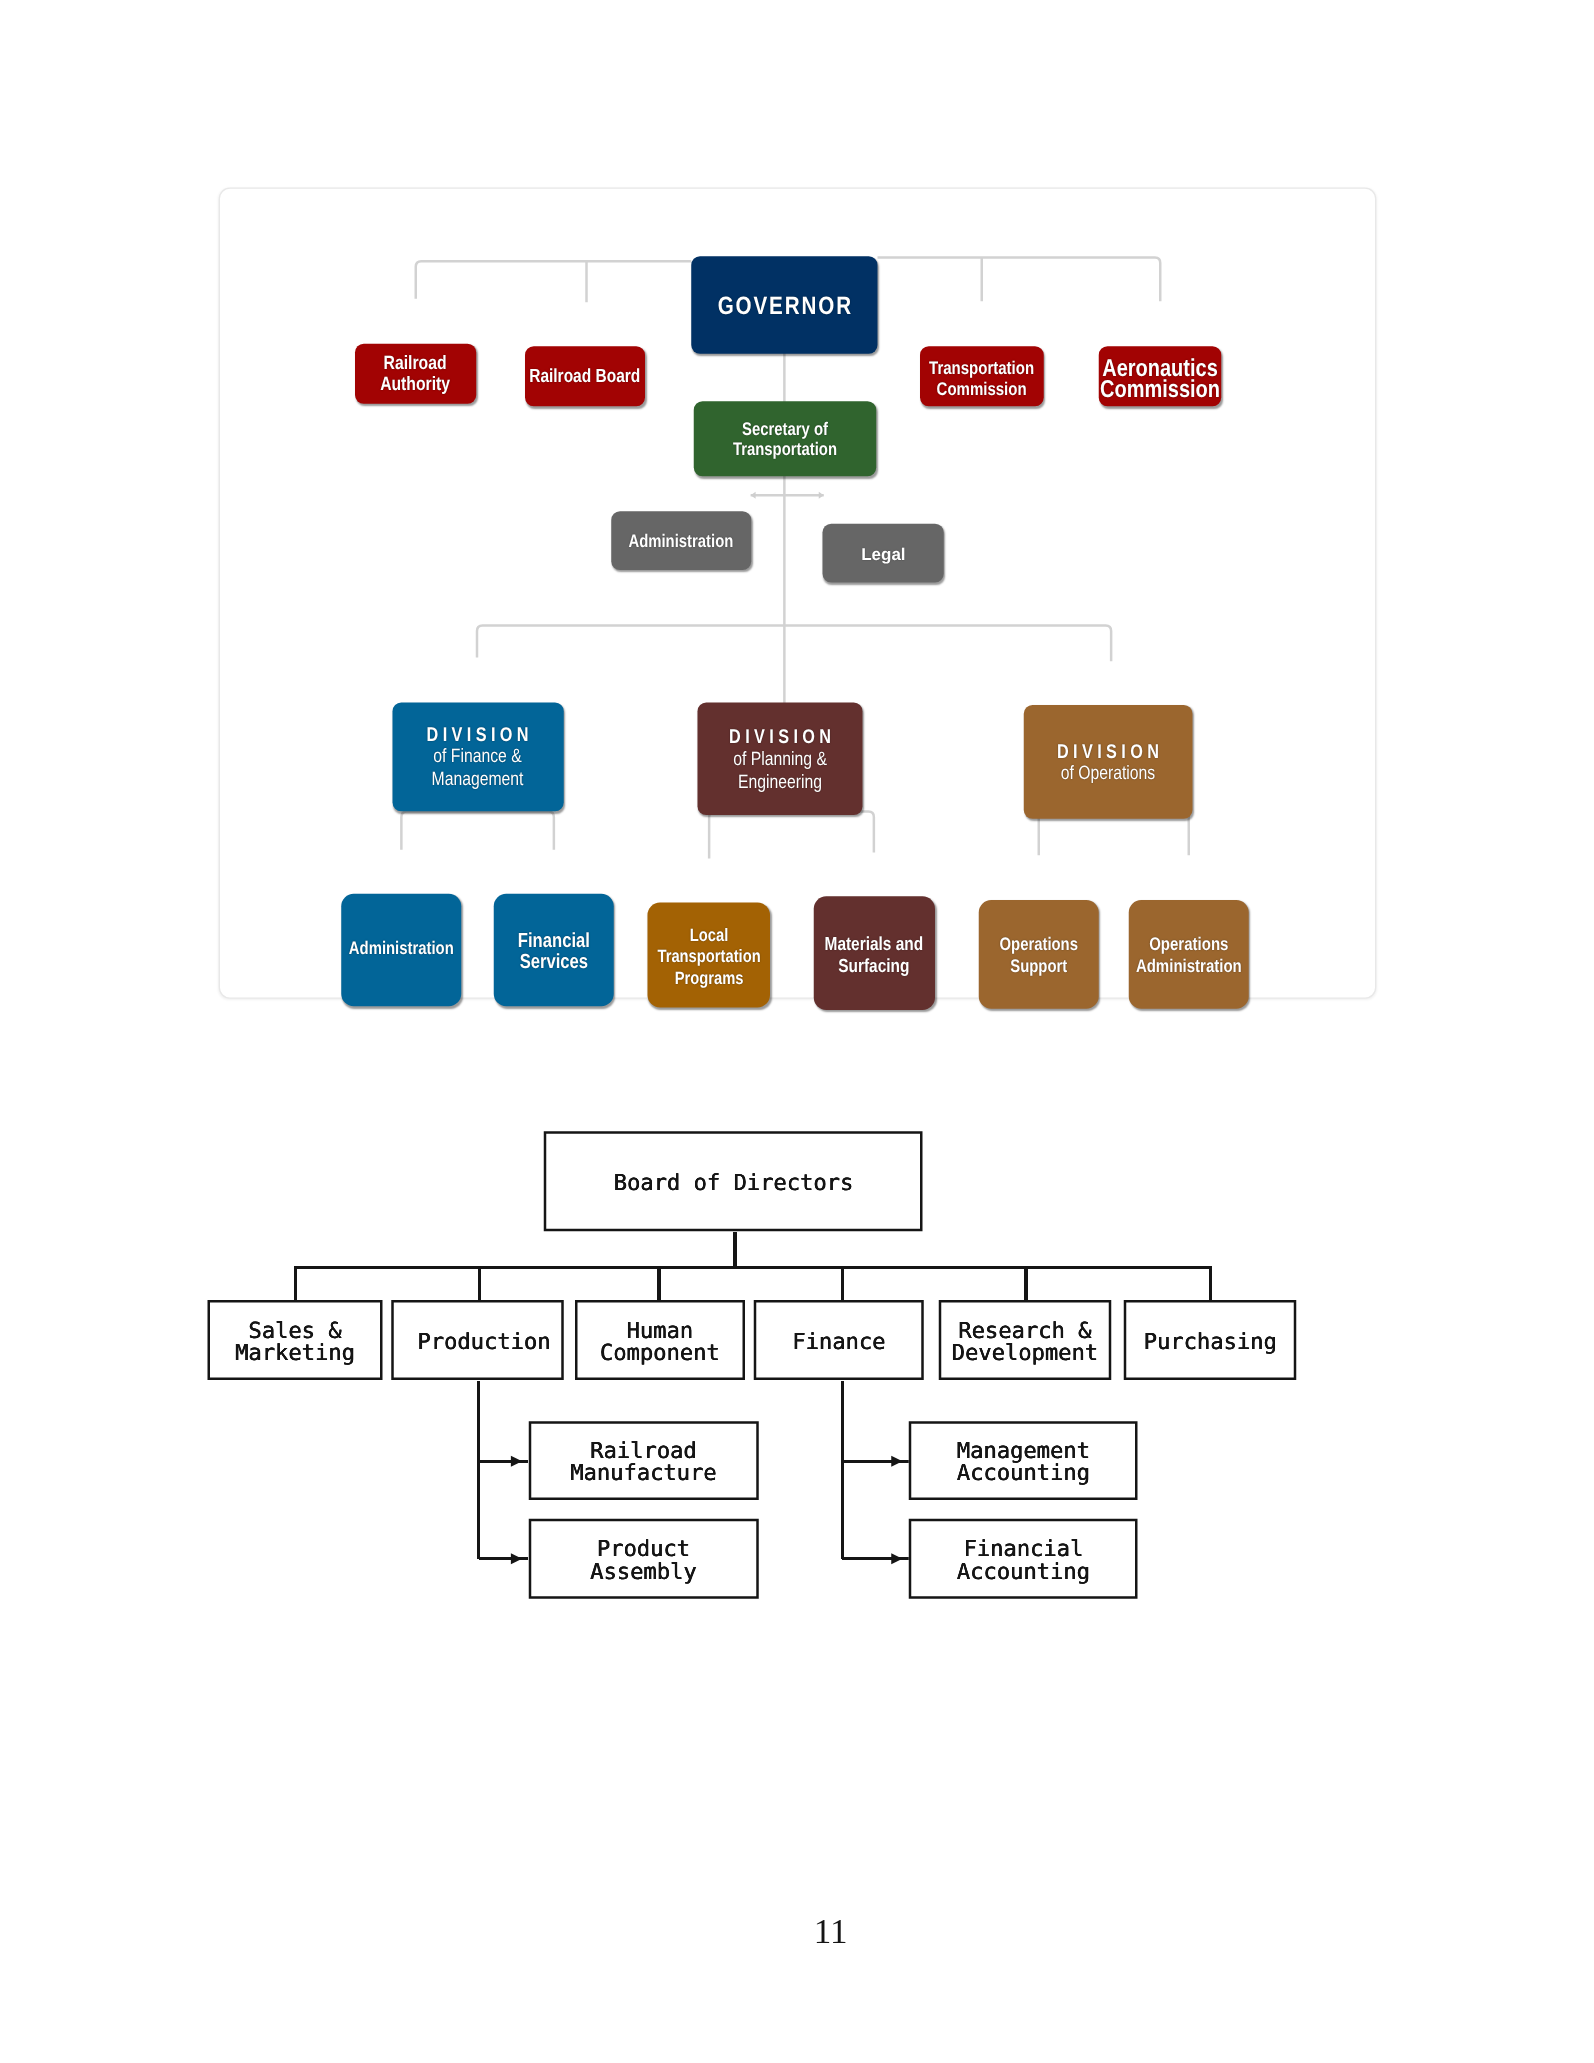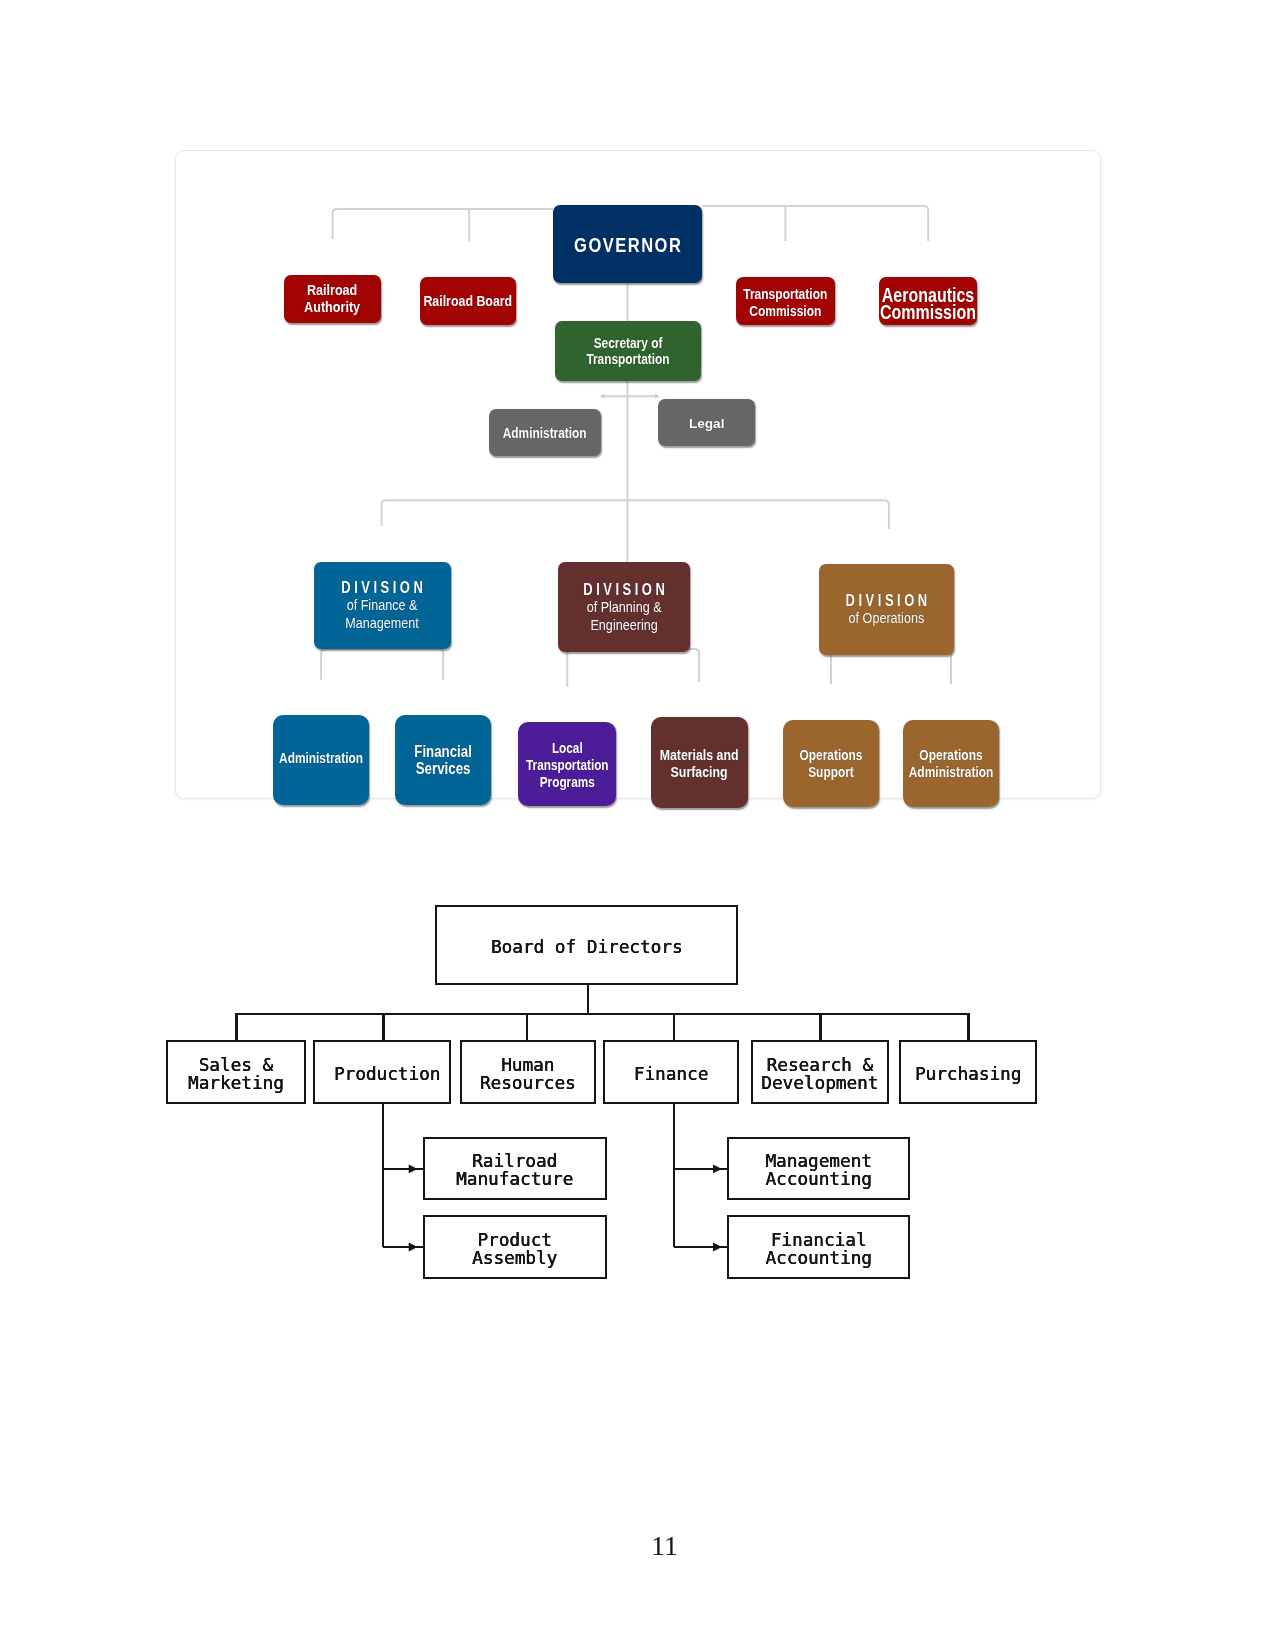--- a/index.html
+++ b/index.html
@@ -32,27 +32,27 @@
                 font-weight:bold;font-size:13px;}
 
   
   .bx-governor {left:377px;   top:18.5px;  width:149px; height:77.5px; background:#023162; font-size:16.5px; letter-spacing:1.5px;}
   .bx-rrauth   {left:107.6px; top:88px;    width:97px;  height:48px;   background:#9e0404; font-size:12.6px; line-height:13.9px;}
   .bx-rrboard  {left:243.8px; top:90.7px;  width:96px;  height:47.7px; background:#9e0404; font-size:12.4px;}
   .bx-transp   {left:559.9px; top:90px;    width:98.8px;height:48px;   background:#9e0404; font-size:12px; line-height:13.6px;}
   .bx-aero     {left:702.6px; top:90px;    width:98.8px;height:48px;   background:#9e0404; font-size:16px; line-height:13.6px;}
   .bx-secretary{left:379px;   top:134.7px; width:146px; height:60.3px; background:#31642f; font-size:11.9px; line-height:12.95px;}
   .bx-admin    {left:312.7px; top:222.2px; width:112px;  height:47.8px;background:#666666; font-size:11.9px;}
-  .bx-legal    {left:482.3px; top:212px; width:96.8px;height:47.8px; background:#666666; font-size:13.6px;}
+  .bx-legal    {left:482.3px; top:232px; width:96.8px;height:47.8px; background:#666666; font-size:13.6px;}
   .bx-divfin   {left:137.5px; top:375px;   width:137.1px;height:87px;  background:#046496; font-size:12.6px; line-height:14.34px; font-weight:normal;}
   .bx-divplan  {left:382.2px; top:375px;   width:131.8px;height:90px;  background:#62302e; font-size:12.6px; line-height:14.34px; font-weight:normal;}
   .bx-divops   {left:642.6px; top:377.9px; width:135.6px;height:90.3px;background:#9a6630; font-size:12.6px; line-height:14.34px; font-weight:normal;}
   .bx-finadmin {left:96.9px;  top:528.8px; width:96.3px;height:89.4px; background:#046496; font-size:11.9px; line-height:16.3px; border-radius:10px;}
   .bx-finserv  {left:219.3px; top:528.8px; width:95.6px;height:89.4px; background:#046496; font-size:13.3px; line-height:14.2px; border-radius:10px;}
-  .bx-localtr  {left:342.2px; top:535.7px; width:98.2px;height:84.1px; background:#4c1d95; font-size:11.8px; line-height:14.1px; border-radius:10px;}
+  .bx-localtr  {left:342.2px; top:535.7px; width:98.2px;height:84.1px; background:#a16207; font-size:11.8px; line-height:14.1px; border-radius:10px;}
   .bx-materials{left:474.5px; top:530.9px; width:97.2px;height:90.9px; background:#62302e; font-size:12.35px; line-height:14.2px; border-radius:10px;}
   .bx-opssup   {left:606.6px; top:533.2px; width:96.8px;height:87.7px; background:#9a6630; font-size:11.9px; line-height:14.1px; border-radius:10px;}
   .bx-opsadm   {left:726.6px; top:533.2px; width:96.9px;height:87.7px; background:#9a6630; font-size:12px; line-height:14.1px; border-radius:10px;}
 
   
   #chart2{position:absolute;left:165px;top:895px;width:890px;height:415px;}
   #chart2 svg{position:absolute;left:0;top:0;}
   .c2box{position:absolute;box-sizing:border-box;border:2.6px solid #151515;background:#fff;
          display:flex;align-items:center;justify-content:center;text-align:center;
          font-family:"DejaVu Sans Mono",monospace;color:#151515;line-height:17.8px;
@@ -224,21 +224,21 @@
     <div class="c2box b2-root">
       <span>Board of Directors</span>
     </div>
     <div class="c2box b2-sales">
       <span><i>Sales &amp;</i><br><i>Marketing</i></span>
     </div>
     <div class="c2box b2-prod">
       <span>Production</span>
     </div>
     <div class="c2box b2-hr">
-      <span><i>Human</i><br><i>Resources</i></span>
+      <span><i>Human</i><br><i>Component</i></span>
     </div>
     <div class="c2box b2-fin">
       <span>Finance</span>
     </div>
     <div class="c2box b2-rd">
       <span><i>Research &amp;</i><br><i>Development</i></span>
     </div>
     <div class="c2box b2-purch">
       <span>Purchasing</span>
     </div>

